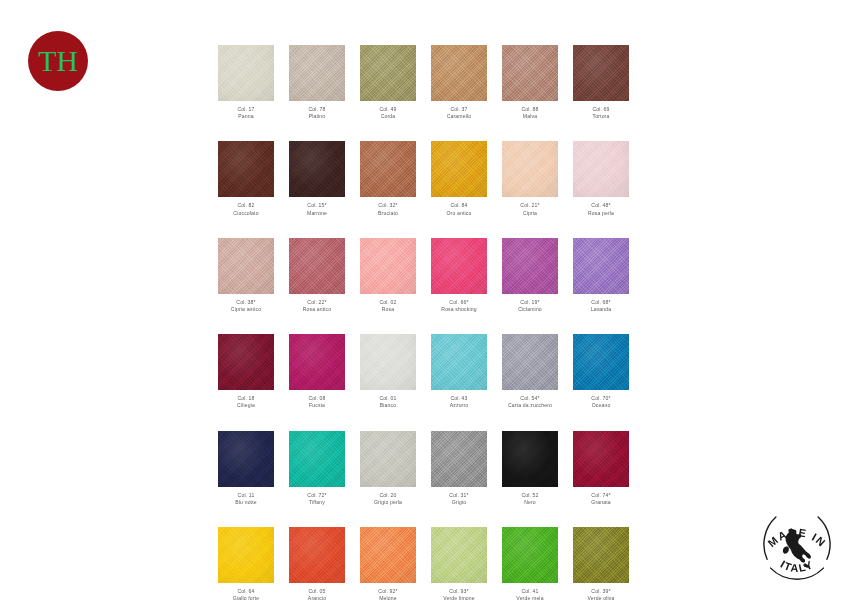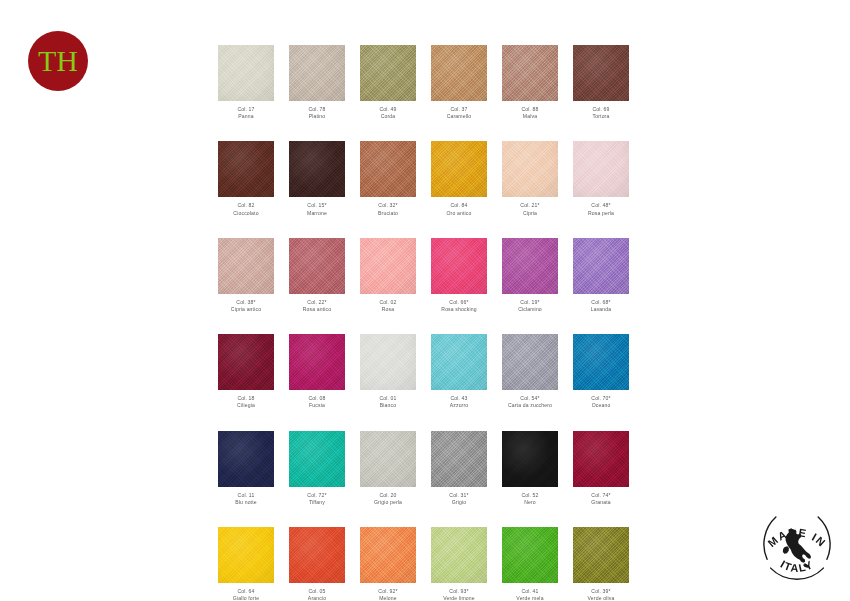--- a/index.html
+++ b/index.html
@@ -24,21 +24,21 @@
     width: 60px;
     height: 60px;
     border-radius: 50%;
     background: #9c1117;
     display: flex;
     align-items: center;
     justify-content: center;
   }
   #logo .logo-text {
     font-family: "Liberation Serif", serif;
-    color: #84cc16;
+    color: #22c55e;
     font-size: 30px;
     letter-spacing: 0px;
     line-height: 1;
     font-weight: 400;
   }
 
   
   #swatch-grid {
     position: absolute;
     left: 218px;

